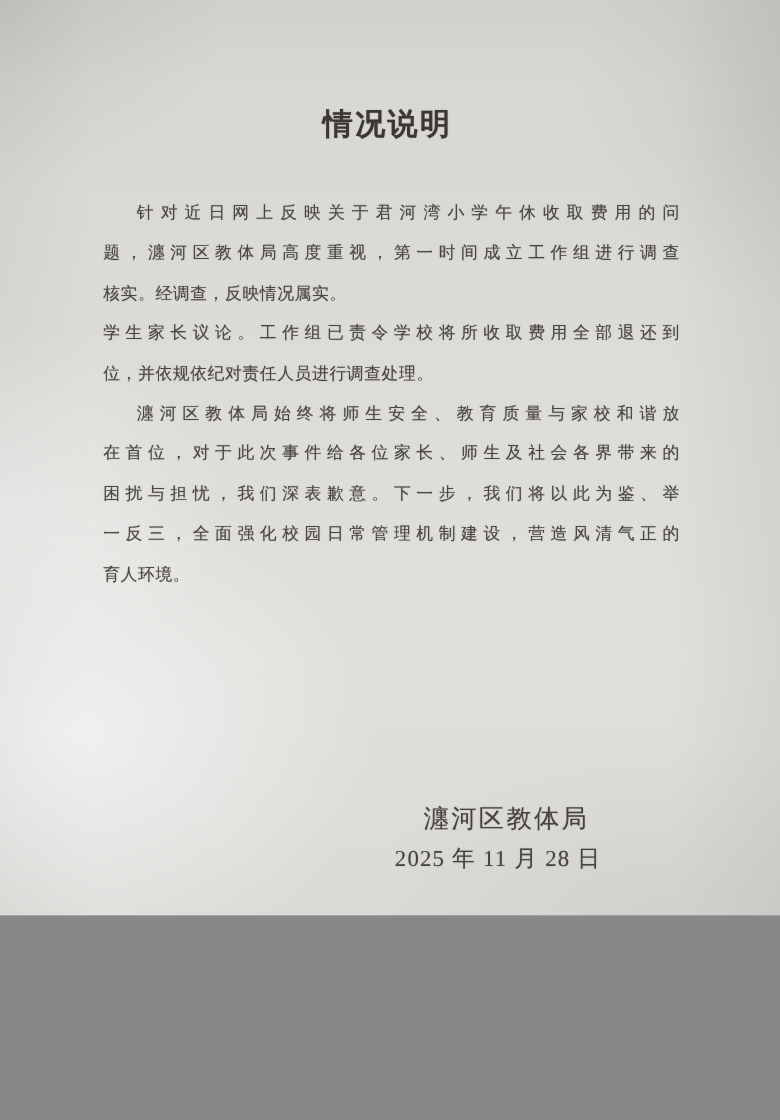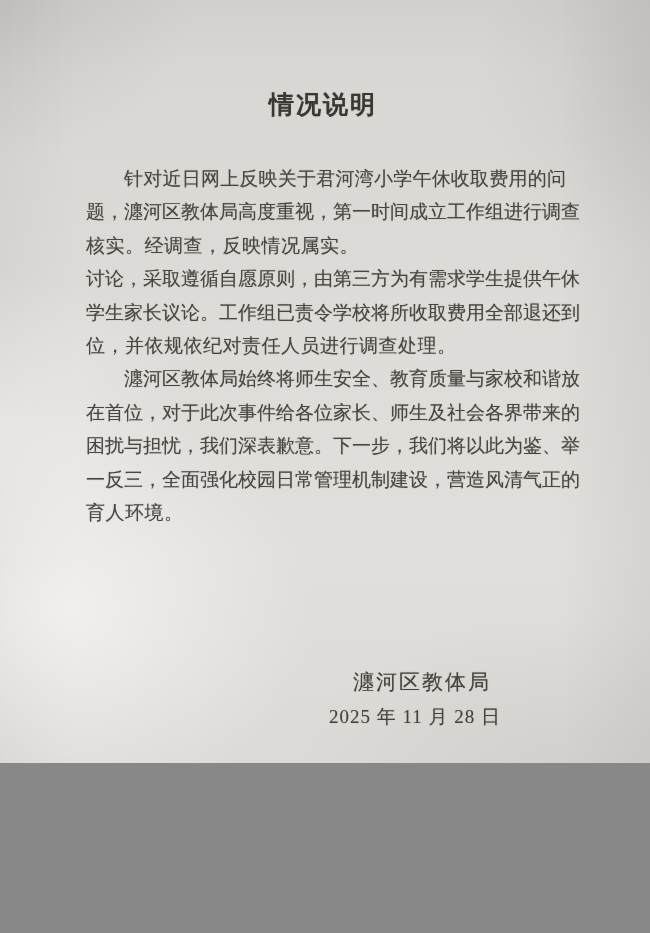--- a/index.html
+++ b/index.html
@@ -33,21 +33,21 @@
     font-weight: 700;
     letter-spacing: 2px;
     color: #3b3834;
     text-shadow: 0 0 1px rgba(59,56,52,0.4);
   }
   .doc-body {
     position: absolute;
     top: 162px;
     left: 86px;
     width: 480px;
-    font-size: 19px;
+    font-size: 14px;
     color: #4a4741;
     text-shadow: 0 0 1px rgba(74,71,65,0.45);
   }
   .line {
     height: 33.4px;
     line-height: 33.4px;
     white-space: nowrap;
     text-align: justify;
     text-align-last: justify;
   }
@@ -101,21 +101,20 @@
 <body>
 
 <div class="paper">
 
   <div class="doc-title">情况说明</div>
 
   <div class="doc-body">
       <div class="line first">针对近日网上反映关于君河湾小学午休收取费用的问</div>
       <div class="line">题，瀍河区教体局高度重视，第一时间成立工作组进行调查</div>
       <div class="line plast">核实。经调查，反映情况属实。</div>
-      <div class="line">讨论，采取遵循自愿原则，由第三方为有需求学生提供午休</div>
       <div class="line">学生家长议论。工作组已责令学校将所收取费用全部退还到</div>
       <div class="line plast">位，并依规依纪对责任人员进行调查处理。</div>
       <div class="line first">瀍河区教体局始终将师生安全、教育质量与家校和谐放</div>
       <div class="line">在首位，对于此次事件给各位家长、师生及社会各界带来的</div>
       <div class="line">困扰与担忧，我们深表歉意。下一步，我们将以此为鉴、举</div>
       <div class="line">一反三，全面强化校园日常管理机制建设，营造风清气正的</div>
       <div class="line plast">育人环境。</div>
     </div>
 
   <div class="doc-signature">瀍河区教体局</div>

